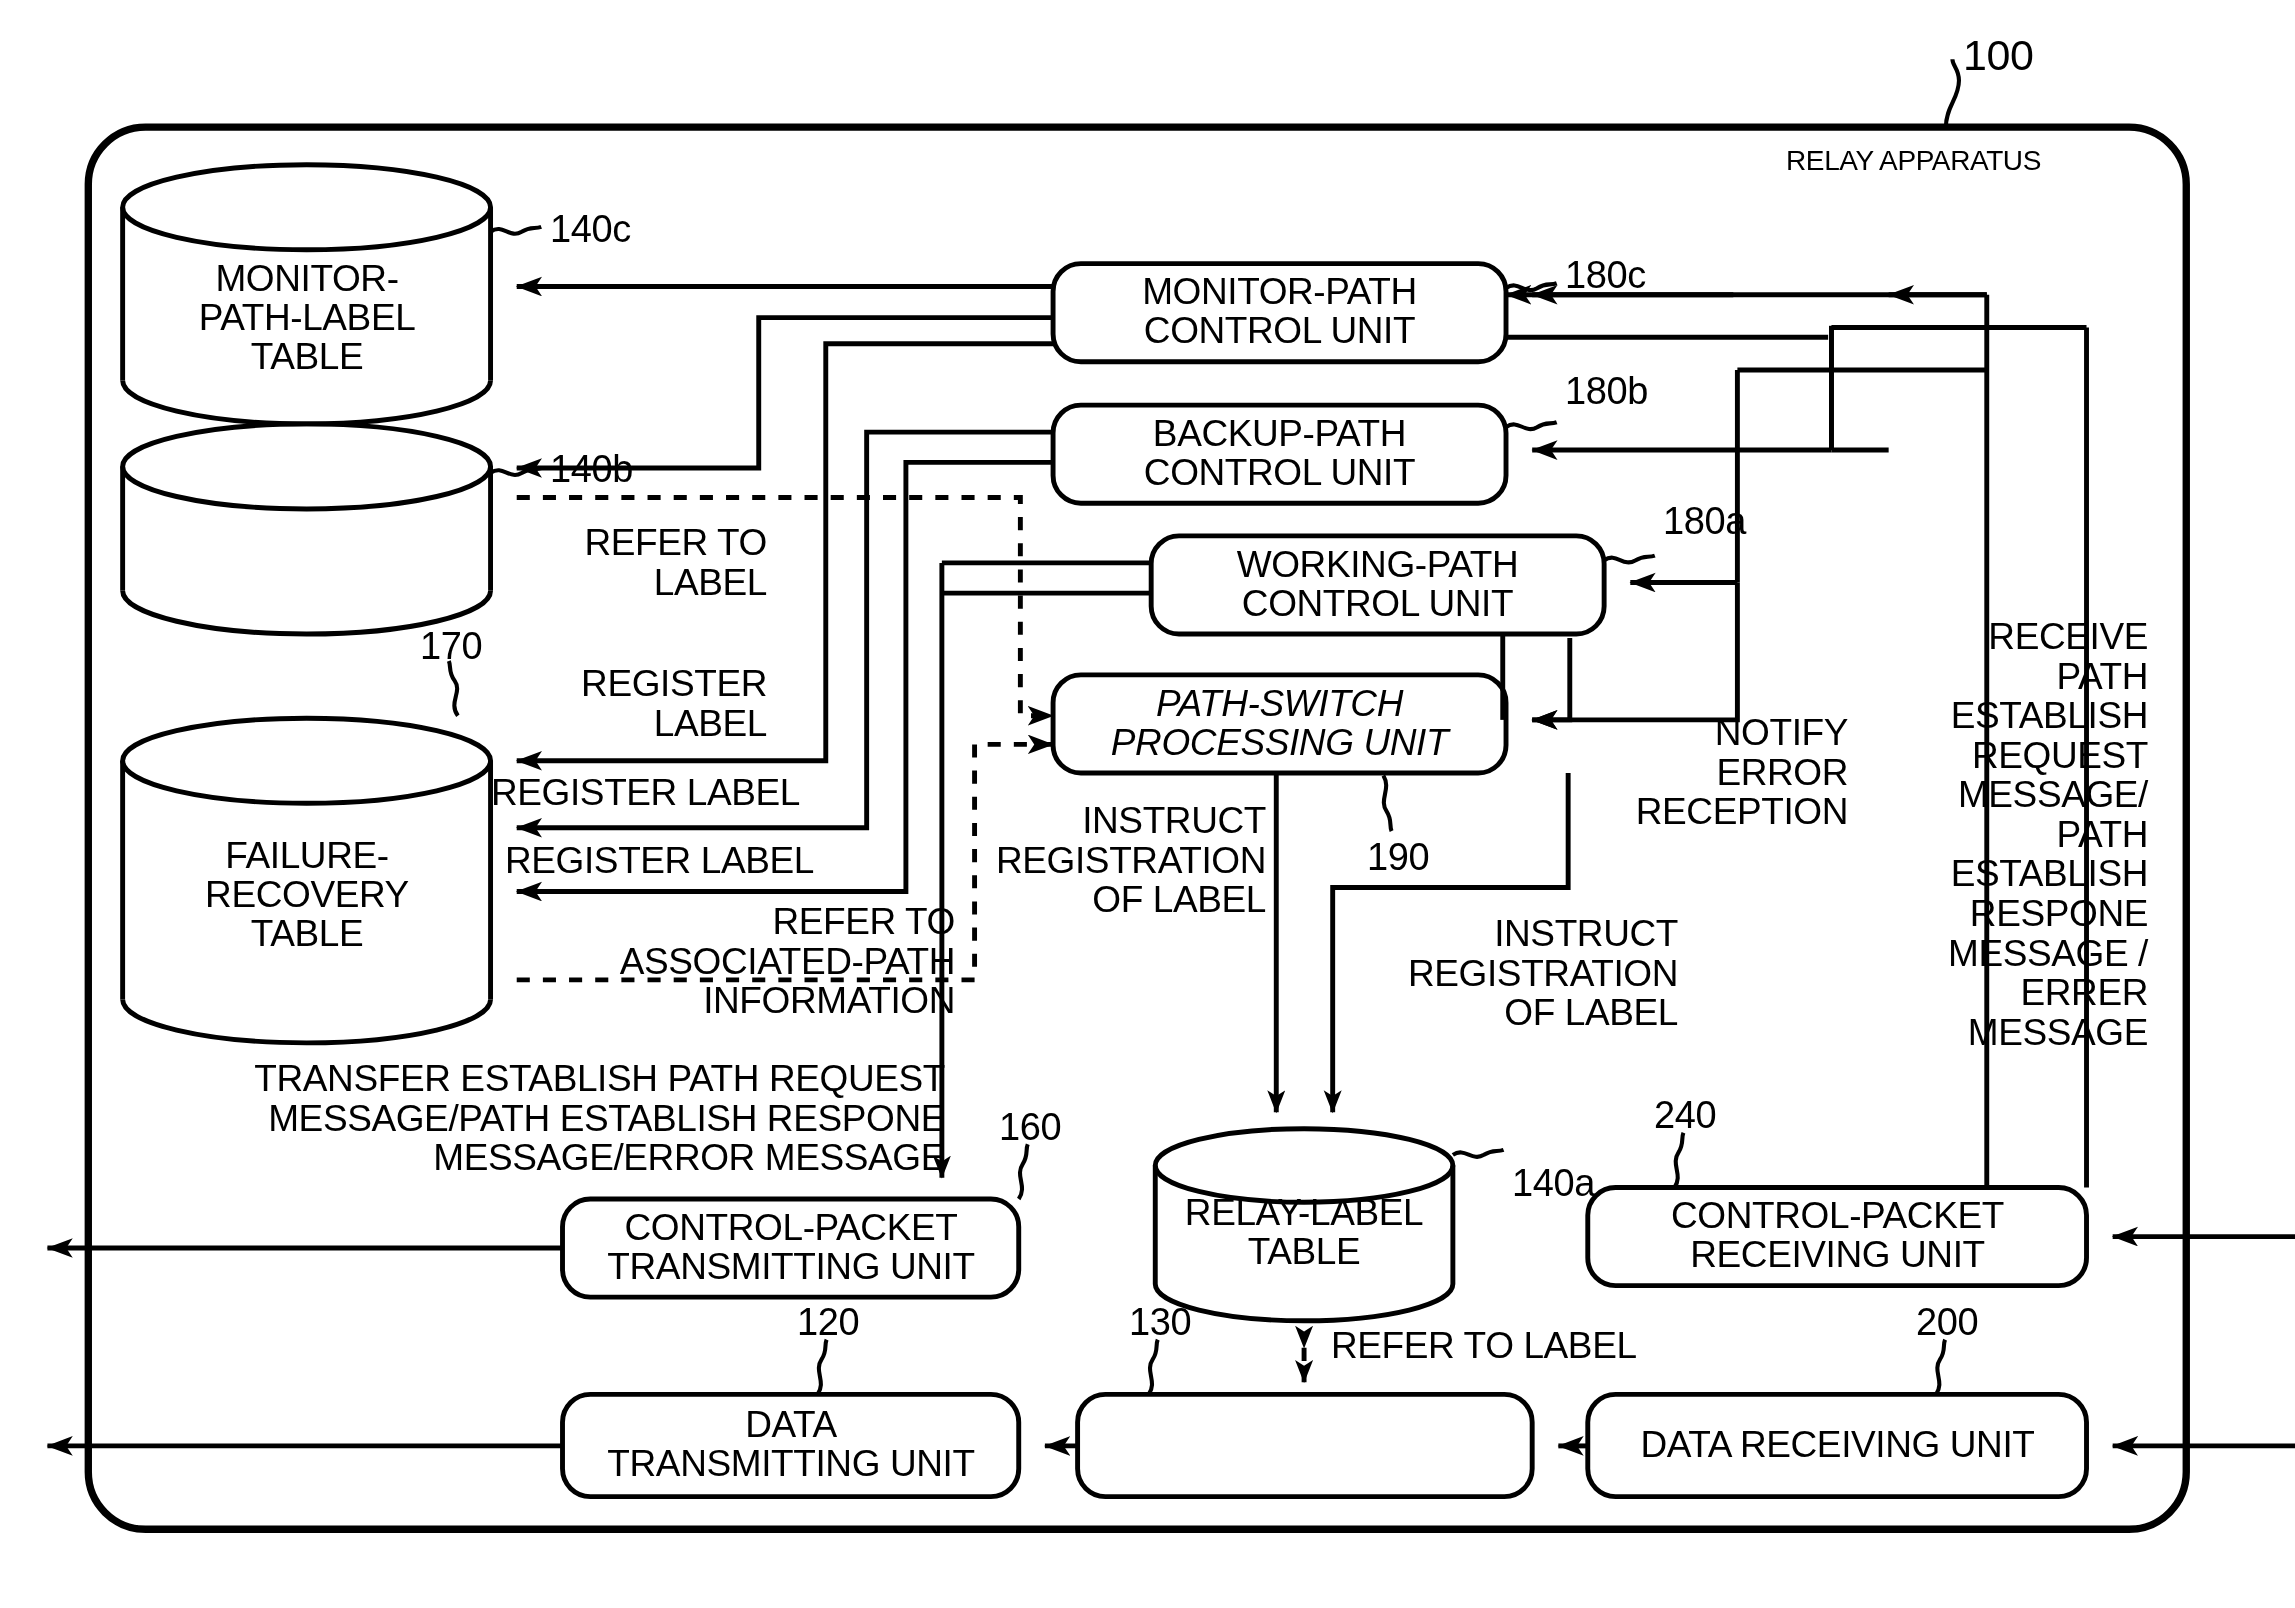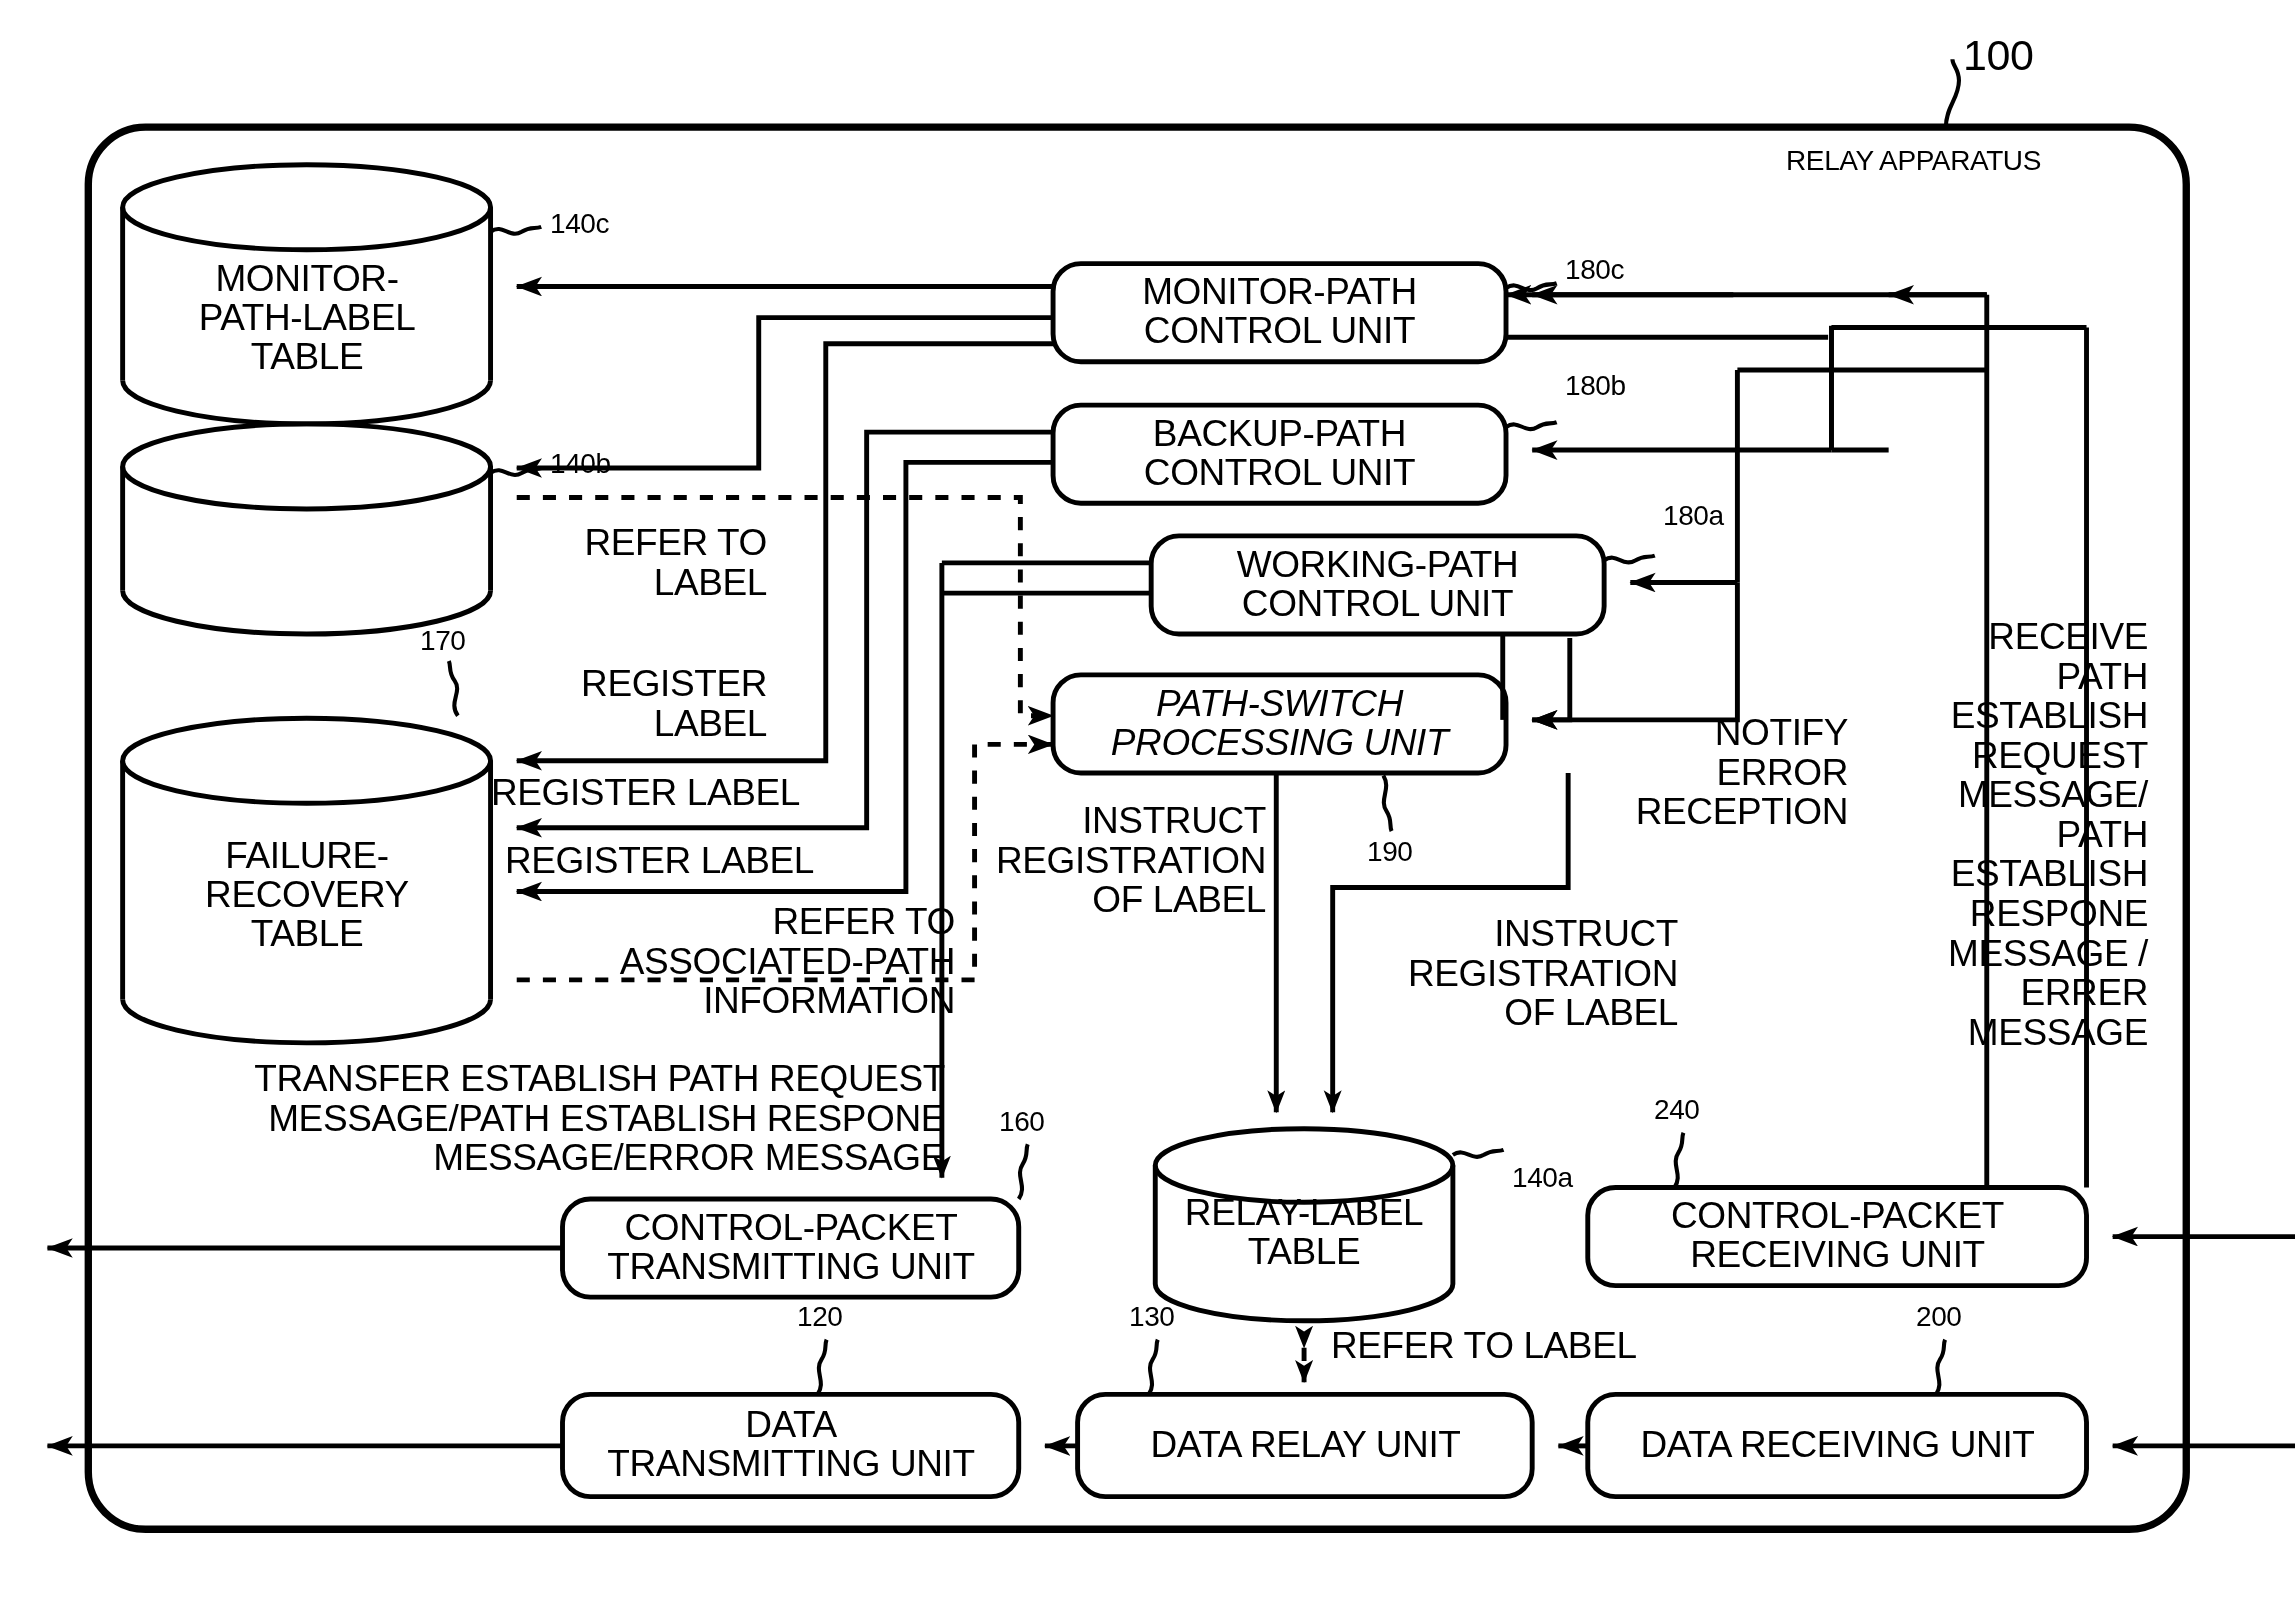--- a/index.html
+++ b/index.html
@@ -26,21 +26,21 @@
     position:absolute;
     display:flex;align-items:center;justify-content:center;
     text-align:center;
     line-height:1.05;
     white-space:pre-line;
     letter-spacing:-0.4px;
     font-size:37px;
   }
   .reftag{
     position:absolute;
-    font-size:28px;
+    font-size:38px;
     letter-spacing:-0.4px;
   }
   .anno{
     position:absolute;
     font-size:37px;
     text-align:right;
     line-height:1.07;
     white-space:pre-line;
     letter-spacing:-0.4px;
   }
@@ -227,21 +227,20 @@
   <div class="reftag" style="left:999px;top:1106px;">160</div>
 
   <div class="boxtext" style="left:1588px;top:1187px;width:499px;height:98px;">CONTROL-PACKET
 RECEIVING UNIT</div>
   <div class="reftag" style="left:1654px;top:1094px;">240</div>
 
   <div class="boxtext" style="left:563px;top:1394px;width:456px;height:102px;">DATA
 TRANSMITTING UNIT</div>
   <div class="reftag" style="left:797px;top:1301px;">120</div>
 
-  <div class="boxtext" style="left:1078px;top:1394px;width:455px;height:102px;">DATA RELAY UNIT</div>
   <div class="reftag" style="left:1129px;top:1301px;">130</div>
 
   <div class="boxtext" style="left:1588px;top:1394px;width:499px;height:102px;">DATA RECEIVING UNIT</div>
   <div class="reftag" style="left:1916px;top:1301px;">200</div>
 
   <div class="anno" style="left:530px;top:523px;width:237px;">REFER TO
 LABEL</div>
 
   <div class="anno" style="left:530px;top:664px;width:237px;">REGISTER
 LABEL</div>

